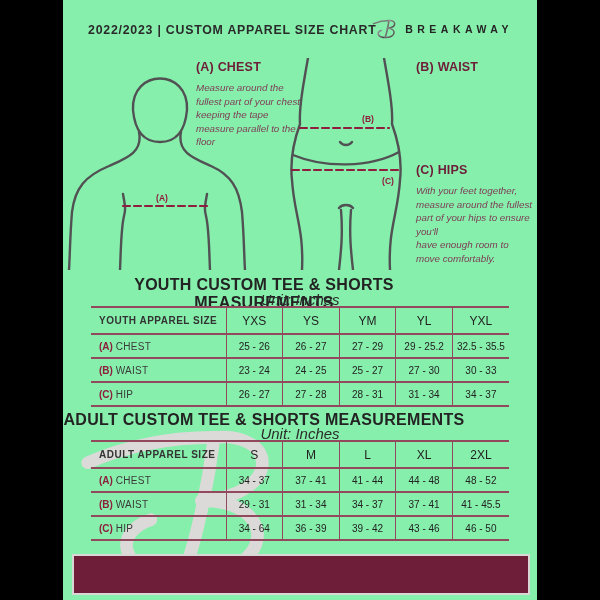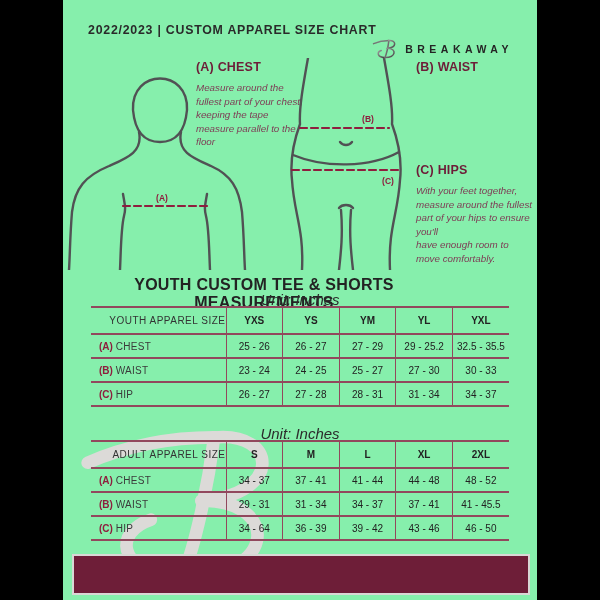--- a/index.html
+++ b/index.html
@@ -4,21 +4,21 @@
 <style>
   html,body{margin:0;padding:0;background:#000;}
   #canvas{position:relative;width:600px;height:600px;background:#000;overflow:hidden;
           font-family:"Liberation Sans",sans-serif;}
   .page{position:absolute;left:63px;top:0;width:474px;height:600px;background:#86efac;}
 
   
   .doc-title{position:absolute;left:25px;top:22px;font-size:13px;font-weight:700;
              color:#2a2a2a;letter-spacing:.8px;transform:scaleX(.95);transform-origin:left top;
              white-space:nowrap;z-index:2;}
-  .brand{position:absolute;right:24px;top:16px;display:flex;align-items:center;gap:7px;z-index:2;margin-top:20px;}
+  .brand{position:absolute;right:24px;top:16px;display:flex;align-items:center;gap:7px;z-index:2;}
   .brand-name{font-size:10.5px;font-weight:700;letter-spacing:4.5px;color:#242424;}
 
   
   .fig{position:absolute;z-index:1;}
   .fig path{fill:none;stroke:#515154;stroke-width:2.4;stroke-linecap:round;}
   .fig .dash{stroke:#8e1e3e;stroke-width:2.2;stroke-dasharray:7 4;}
   .fig text{font-family:"Liberation Sans",sans-serif;font-size:8.5px;font-weight:700;fill:#8e1e3e;}
   .guide-block{position:absolute;z-index:1;}
   .guide-h{font-size:12.5px;font-weight:700;color:#6d1d38;letter-spacing:.2px;}
   .guide-p{margin-top:7px;font-size:9.8px;font-style:italic;line-height:1.38;color:#7e3c55;
@@ -29,22 +29,22 @@
              font-weight:700;color:#232323;letter-spacing:.3px;z-index:1;}
   .tbl-unit{position:absolute;left:0;width:474px;text-align:center;font-size:15px;
             font-style:italic;color:#2b2b2b;z-index:1;}
   table.size-table{position:absolute;left:28px;width:418px;border-collapse:collapse;
                    table-layout:fixed;z-index:1;background:transparent;}
   table.size-table col.c-label{width:135px;}
   table.size-table col.c-size{width:56.6px;}
   table.size-table thead tr{border-top:2px solid #92485d;border-bottom:2px solid #92485d;}
   table.size-table tbody tr{border-bottom:2px solid #92485d;}
   table.size-table th,table.size-table td{padding:0;text-align:center;vertical-align:middle;}
-  table.size-table th{height:25px;font-size:10px;font-weight:700;color:#222;}
-  table.size-table th.label-h{text-align:right;padding-left:8px;font-weight:400;font-size:10px;
+  table.size-table th{height:25px;font-size:12px;font-weight:400;color:#222;}
+  table.size-table th.label-h{text-align:left;padding-left:8px;font-weight:700;font-size:10px;
                               color:#333;letter-spacing:.5px;}
   table.size-table td{height:22px;font-size:10px;color:#222;}
   table.size-table th+th,table.size-table td+td{border-left:1.5px solid #92485d;}
   td.row-label{text-align:left !important;padding-left:8px !important;font-size:10.5px;}
   td.row-label .pfx{font-weight:700;color:#8e1e3e;}
   td.row-label .lbl{color:#3a3a3a;letter-spacing:.3px;}
 
   
   .watermark{position:absolute;left:12px;top:412px;z-index:0;}
   .watermark path{fill:none;stroke:#dcdad8;stroke-width:2;stroke-linecap:round;}
@@ -157,20 +157,21 @@
           <td class="row-label"><span class="pfx">(C)</span> <span class="lbl">HIP</span></td>
           <td>26 - 27</td>
           <td>27 - 28</td>
           <td>28 - 31</td>
           <td>31 - 34</td>
           <td>34 - 37</td>
         </tr>
       </tbody>
     </table>
 
+    <div class="tbl-title" style="top:411px;">ADULT CUSTOM TEE &amp; SHORTS MEASUREMENTS</div>
     <div class="tbl-unit" style="top:425px;">Unit: Inches</div>
     <table class="size-table" style="top:440px;">
       <colgroup>
           <col class="c-label">
           <col class="c-size">
           <col class="c-size">
           <col class="c-size">
           <col class="c-size">
           <col class="c-size">
         </colgroup>

